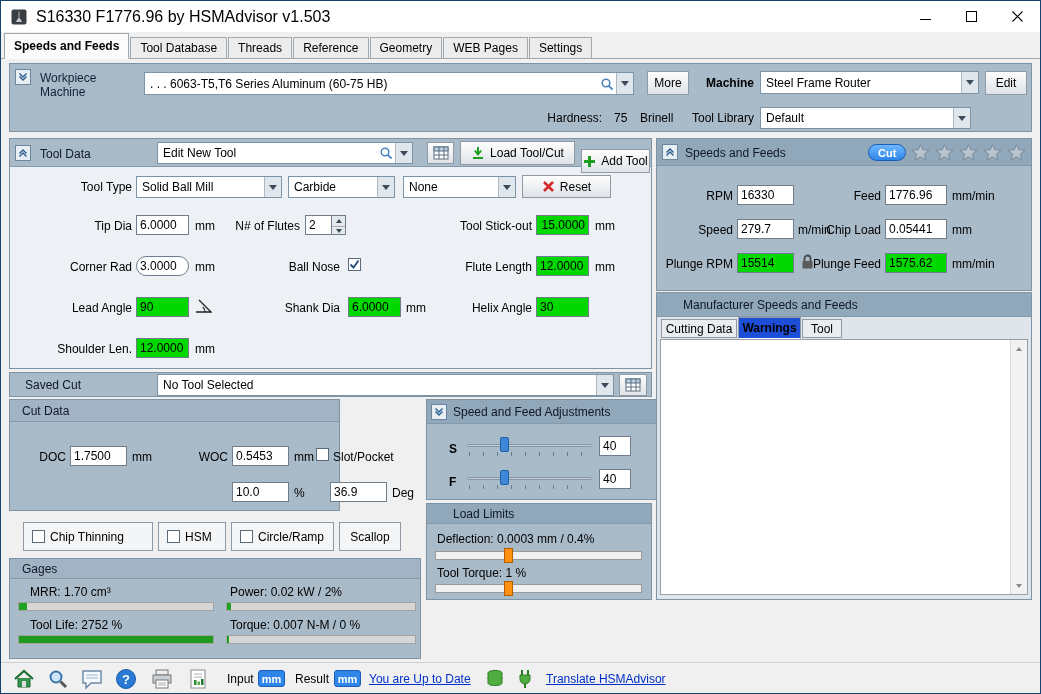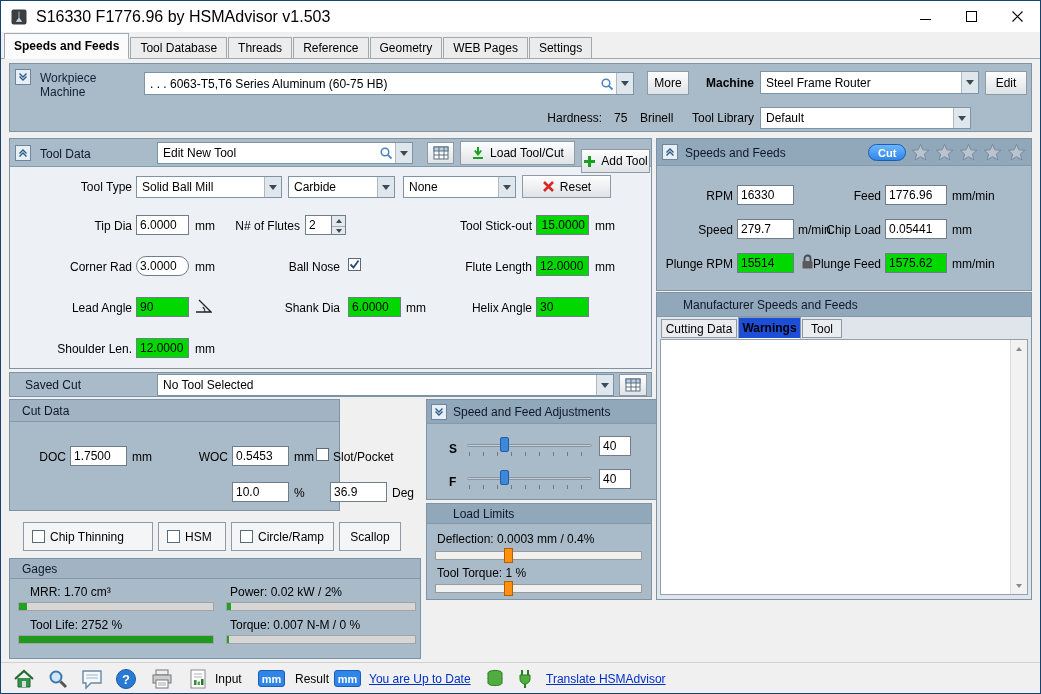--- a/index.html
+++ b/index.html
@@ -495,21 +495,21 @@
       </svg>
     <svg class="sico icon-btn" style="left:186px;" viewBox="0 0 22 22">
         <rect x="4" y="2" width="14" height="18" fill="#fff" stroke="#8a8a8a"></rect>
         <line x1="7" y1="6" x2="15" y2="6" stroke="#b0b0b0"></line>
         <line x1="7" y1="9" x2="15" y2="9" stroke="#b0b0b0"></line>
         <rect x="7" y="12" width="2.5" height="5" fill="#2f8f3a"></rect>
         <rect x="10.5" y="13.5" width="2.5" height="3.5" fill="#57ad46"></rect>
         <rect x="14" y="11" width="2.5" height="6" fill="#1f7a2e"></rect>
       </svg>
 
-    <div class="lbl" style="left:214px; top:9px;">Input</div>
+    <div class="lbl" style="left:226px; top:9px;">Input</div>
     <div class="badge-mm icon-btn" style="left:257px; top:7px;">mm</div>
     <div class="lbl" style="left:294px; top:9px;">Result</div>
     <div class="badge-mm icon-btn" style="left:333px; top:7px;">mm</div>
     <a class="link lbl" style="left:368px; top:9px;">You are Up to Date</a>
     <svg class="sico icon-btn" style="left:483px;" viewBox="0 0 22 22">
         <ellipse cx="11" cy="5" rx="7" ry="2.6" fill="#4fae3f" stroke="#2c7a24"></ellipse>
         <path d="M4 5v5c0 1.4 3.1 2.6 7 2.6s7-1.2 7-2.6V5" fill="#4fae3f" stroke="#2c7a24"></path>
         <path d="M4 10v5c0 1.4 3.1 2.6 7 2.6s7-1.2 7-2.6v-5" fill="#4fae3f" stroke="#2c7a24"></path>
       </svg>
     <svg class="sico icon-btn" style="left:513px;" viewBox="0 0 22 22">

